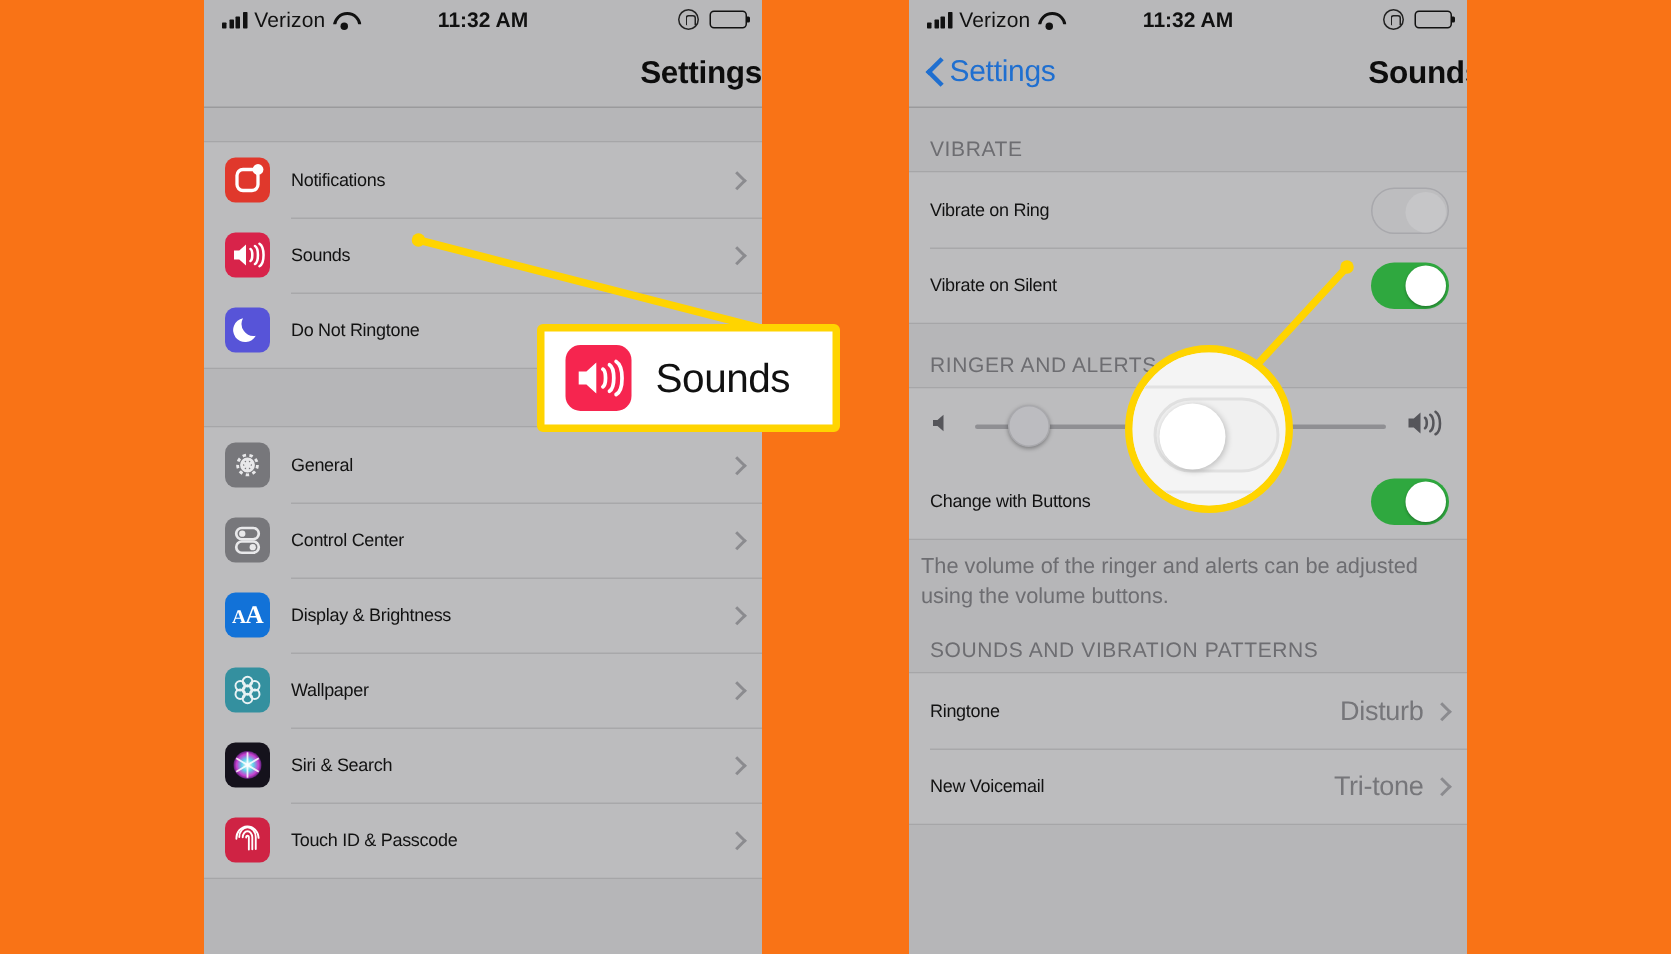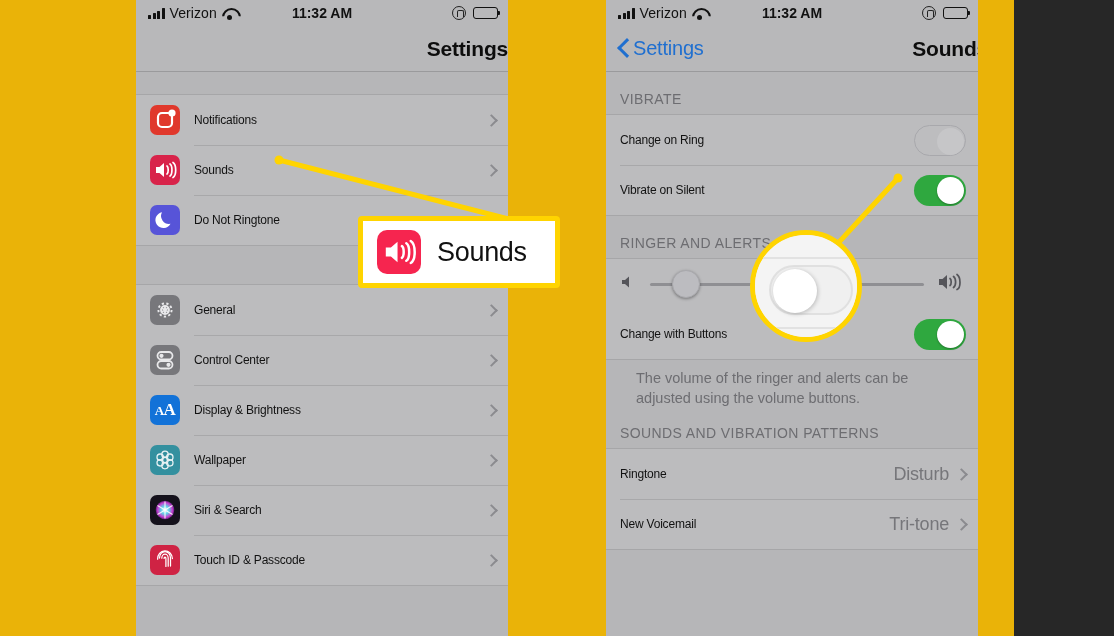--- a/index.html
+++ b/index.html
@@ -2,21 +2,21 @@
 <html><head>
 <meta charset="utf-8">
 <style>
   * { box-sizing: border-box; margin: 0; padding: 0; }
   html, body {
     width: 1114px; height: 636px;
     background: #272727;
     font-family: "Liberation Sans", sans-serif;
     overflow: hidden;
   }
-  .stage { position: relative; width: 1014px; height: 636px; background: #eab308; }
+  .stage { position: relative; width: 1114px; height: 636px; background: #f97316; }
 
   
   .phone {
     position: absolute; top: 0; height: 636px;
     background: #b6b6b8;
     overflow: hidden;
   }
   #phone-left  { left: 136px; width: 372px; }
   #phone-right { left: 606px; width: 372px; }
 
@@ -96,21 +96,21 @@
   .row-value { font-size: 18px; color: #76767a; letter-spacing: -.2px; margin-right: 8px; }
   .chev {
     width: 9px; height: 9px; border-right: 2.2px solid #8b8b8f; border-top: 2.2px solid #8b8b8f;
     transform: rotate(45deg); flex: 0 0 auto;
   }
   .section-hd {
     font-size: 14px; color: #6d6d71; letter-spacing: .4px;
     padding: 0 0 7px 14px; display: flex; align-items: flex-end; height: 100%;
   }
   .footer-note {
-    font-size: 14.5px; color: #6d6d71; line-height: 1.35; padding: 9px 24px 0 30px;
+    font-size: 14.5px; color: #6d6d71; line-height: 1.35; padding: 9px 24px 0 8px;
   }
 
   
   .toggle { width: 52px; height: 31px; border-radius: 16px; position: relative; flex: 0 0 auto; }
   .toggle.off { background: #bdbdbf; border: 1.3px solid #a8a8ac; }
   .toggle.on  { background: #2fa83f; }
   .knob {
     position: absolute; top: 2px; width: 27px; height: 27px; border-radius: 50%;
     background: #f4f4f4; box-shadow: 0 1px 2px rgba(0,0,0,.3);
   }
@@ -356,21 +356,21 @@
     </div>
 
     <div class="scroll">
 
       <div class="group-gap" style="height:42px">
         <div class="section-hd">VIBRATE</div>
       </div>
 
       <div class="list">
         <div class="row noicon">
-          <span class="row-label">Change on Ring</span>
+          <span class="row-label">Vibrate on Ring</span>
           <span class="toggle off">
               <span class="knob"></span>
             </span>
         </div>
         <div class="row noicon">
           <span class="row-label">Vibrate on Silent</span>
           <span class="toggle on">
               <span class="knob"></span>
             </span>
         </div>

